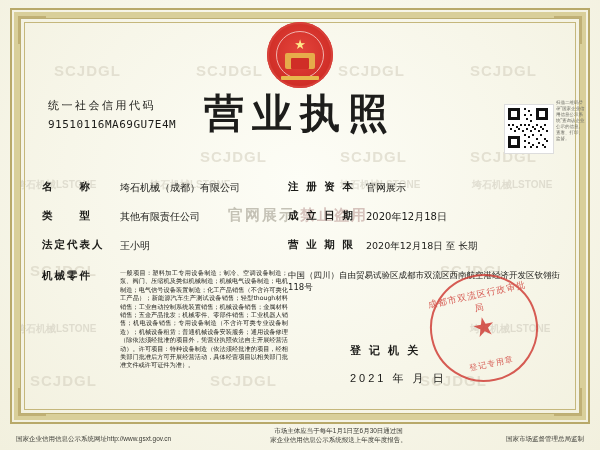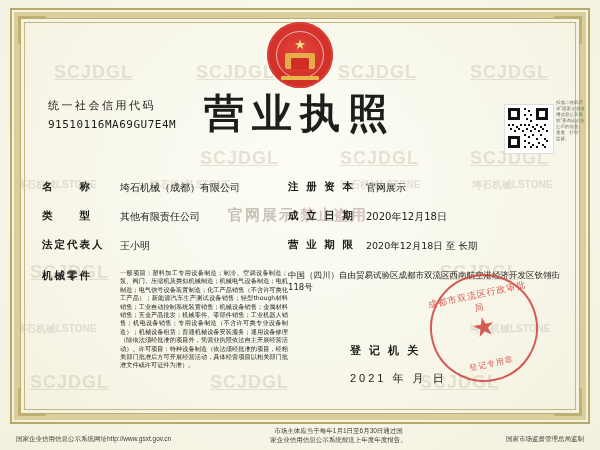--- a/index.html
+++ b/index.html
@@ -36,21 +36,21 @@
   .corner.bl{left:18px;bottom:34px;border-right:none;border-top:none;}
   .corner.br{right:18px;bottom:34px;border-left:none;border-top:none;}
 
   
   .watermarks{position:absolute;inset:0;pointer-events:none;}
   .wm{
     position:absolute;white-space:nowrap;
     color:#cfcabb;opacity:.55;font-weight:bold;
     font-family:"Liberation Sans","DejaVu Sans",sans-serif;
   }
-  .wm-big{font-size:18px;letter-spacing:1px;color:#d3cebd;text-decoration:underline;}
+  .wm-big{font-size:15px;letter-spacing:1px;color:#d3cebd;}
   .wm-grey{color:#cdc9bb;}
 
   
   .emblem{
     position:absolute;left:50%;top:22px;transform:translateX(-50%);
     width:66px;height:66px;
   }
   .emblem .ring{
     position:absolute;inset:0;border-radius:50%;
     background:radial-gradient(circle at 50% 45%,#e4443c 0%,#cf2d26 70%,#b51f1a 100%);

